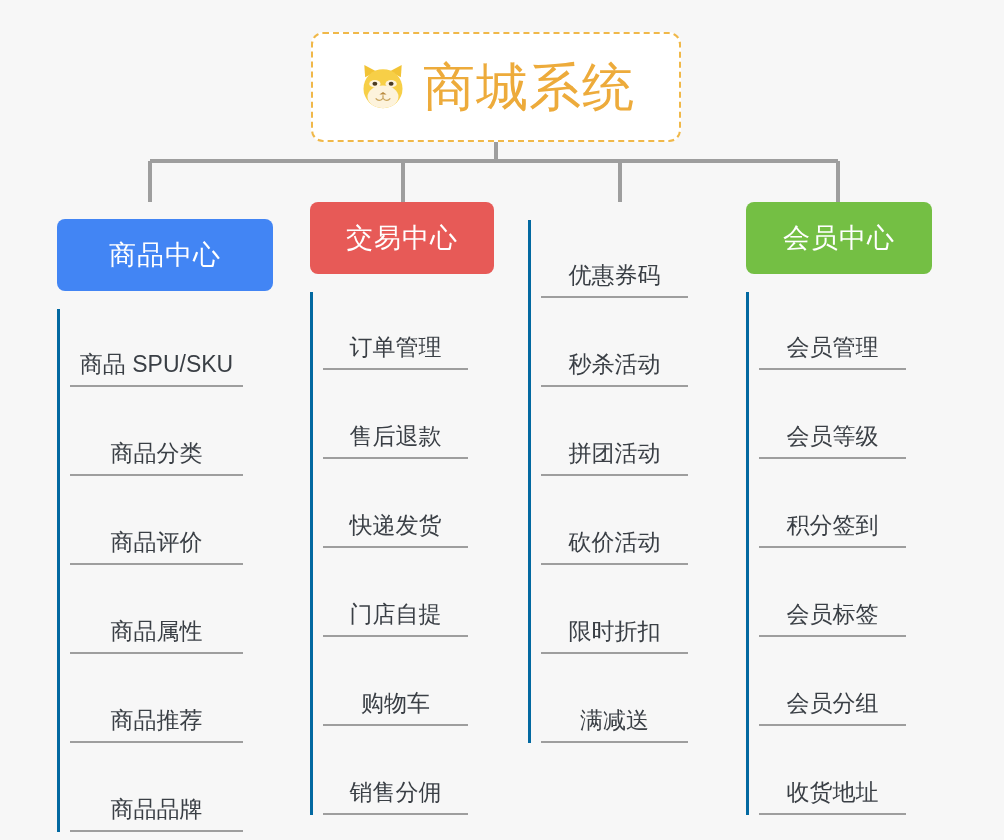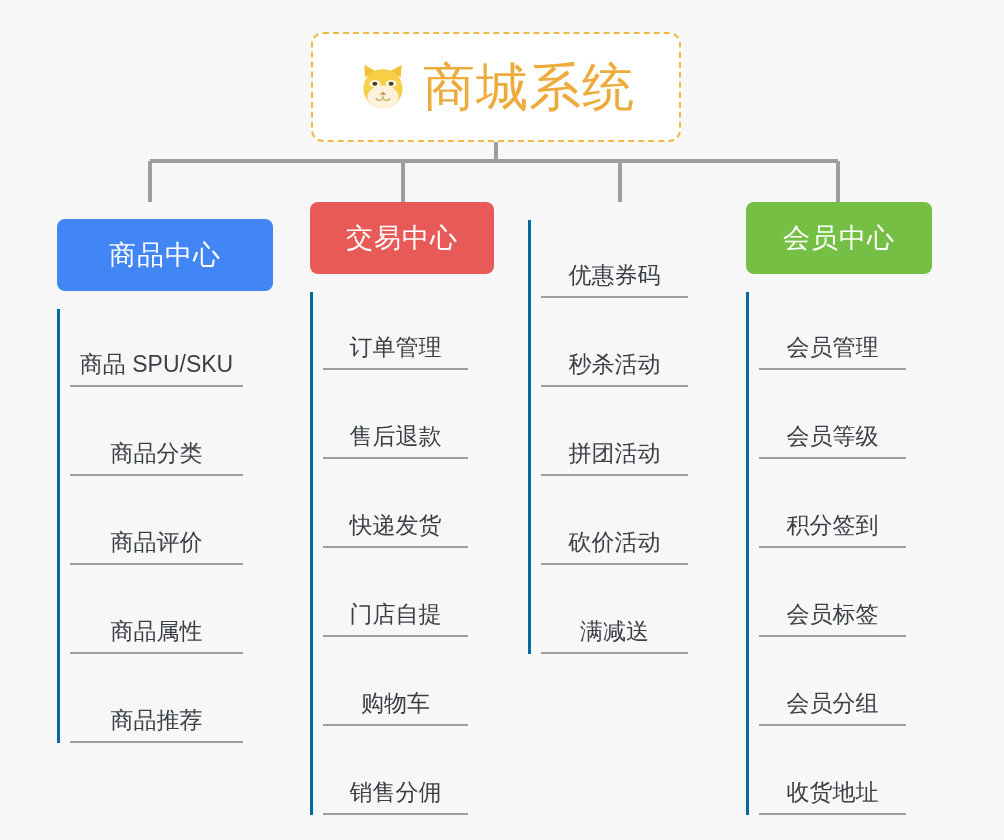--- a/index.html
+++ b/index.html
@@ -179,20 +179,23 @@
         </div>
       <div class="leaf-item">
           <span class="leaf-label">商品评价</span>
         </div>
       <div class="leaf-item">
           <span class="leaf-label">商品属性</span>
         </div>
       <div class="leaf-item">
           <span class="leaf-label">商品推荐</span>
         </div>
+      <div class="leaf-item">
+          <span class="leaf-label">商品品牌</span>
+        </div>
     </div>
   </div>
 
   <div class="column" id="column-1">
     <div class="cat-box">
       <span class="cat-label">交易中心</span>
     </div>
     <div class="leaf-list">
       <div class="leaf-item">
           <span class="leaf-label">订单管理</span>
@@ -223,20 +226,23 @@
       <div class="leaf-item">
           <span class="leaf-label">秒杀活动</span>
         </div>
       <div class="leaf-item">
           <span class="leaf-label">拼团活动</span>
         </div>
       <div class="leaf-item">
           <span class="leaf-label">砍价活动</span>
         </div>
       <div class="leaf-item">
+          <span class="leaf-label">限时折扣</span>
+        </div>
+      <div class="leaf-item">
           <span class="leaf-label">满减送</span>
         </div>
     </div>
   </div>
 
   <div class="column" id="column-3">
     <div class="cat-box">
       <span class="cat-label">会员中心</span>
     </div>
     <div class="leaf-list">

